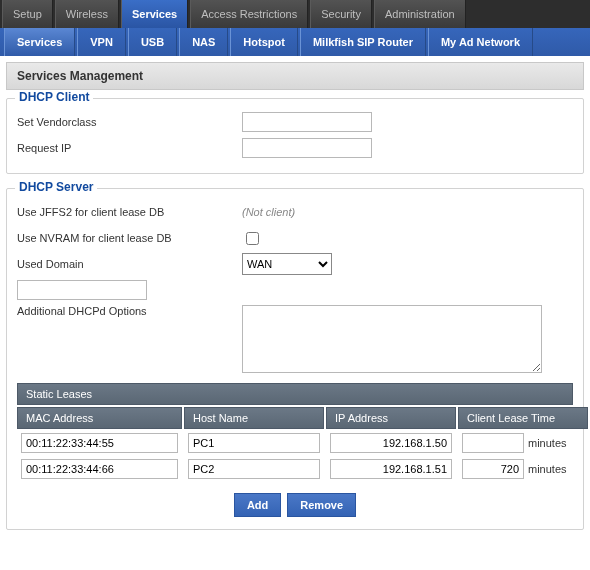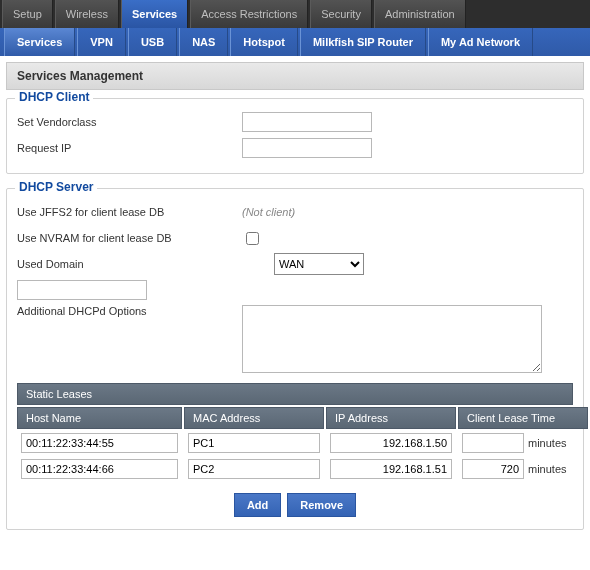--- a/index.html
+++ b/index.html
@@ -116,21 +116,20 @@
     padding: 2px 4px;
     font: inherit;
     resize: both;
   }
   .row select {
     width: 90px;
     height: 22px;
     border: 1px solid #888;
     font: inherit;
     background: #fff;
-    margin-left: 32px;
   }
   .note { font-style: italic; color: #888; }
 
   
   .table-wrap { margin-top: 6px; }
   .thead-bar, .thead-row {
     background: linear-gradient(#6b7886, #5a6774);
     color: #fff;
     font-size: 11px;
   }
@@ -245,22 +244,22 @@
       <div class="control"><input type="text" value="" style=""></div>
     </div>
     <div class="row" style="align-items:flex-start;">
       <div class="label">Additional DHCPd Options</div>
       <div class="control"><textarea style=""></textarea></div>
     </div>
 
     <div class="table-wrap">
       <div class="thead-bar">Static Leases</div>
       <div class="lease-grid">
+        <div class="th">MAC Address</div>
         <div class="th">Host Name</div>
-        <div class="th">MAC Address</div>
         <div class="th">IP Address</div>
         <div class="th">Client Lease Time</div>
 
         <div class="td">
             <input type="text" value="00:11:22:33:44:55" style="">
           </div>
         <div class="td">
             <input type="text" value="PC1" style="">
           </div>
         <div class="td ip">

